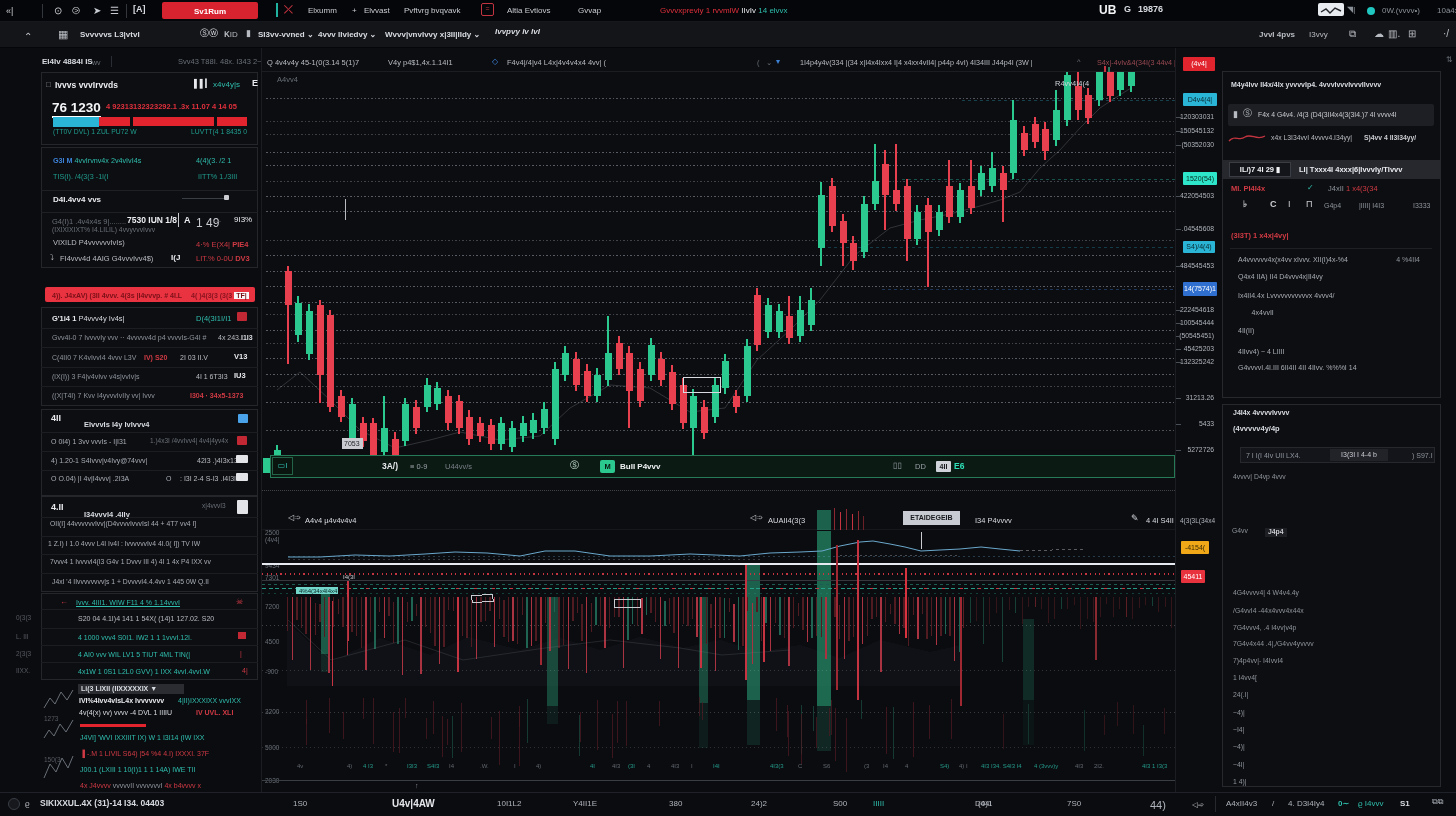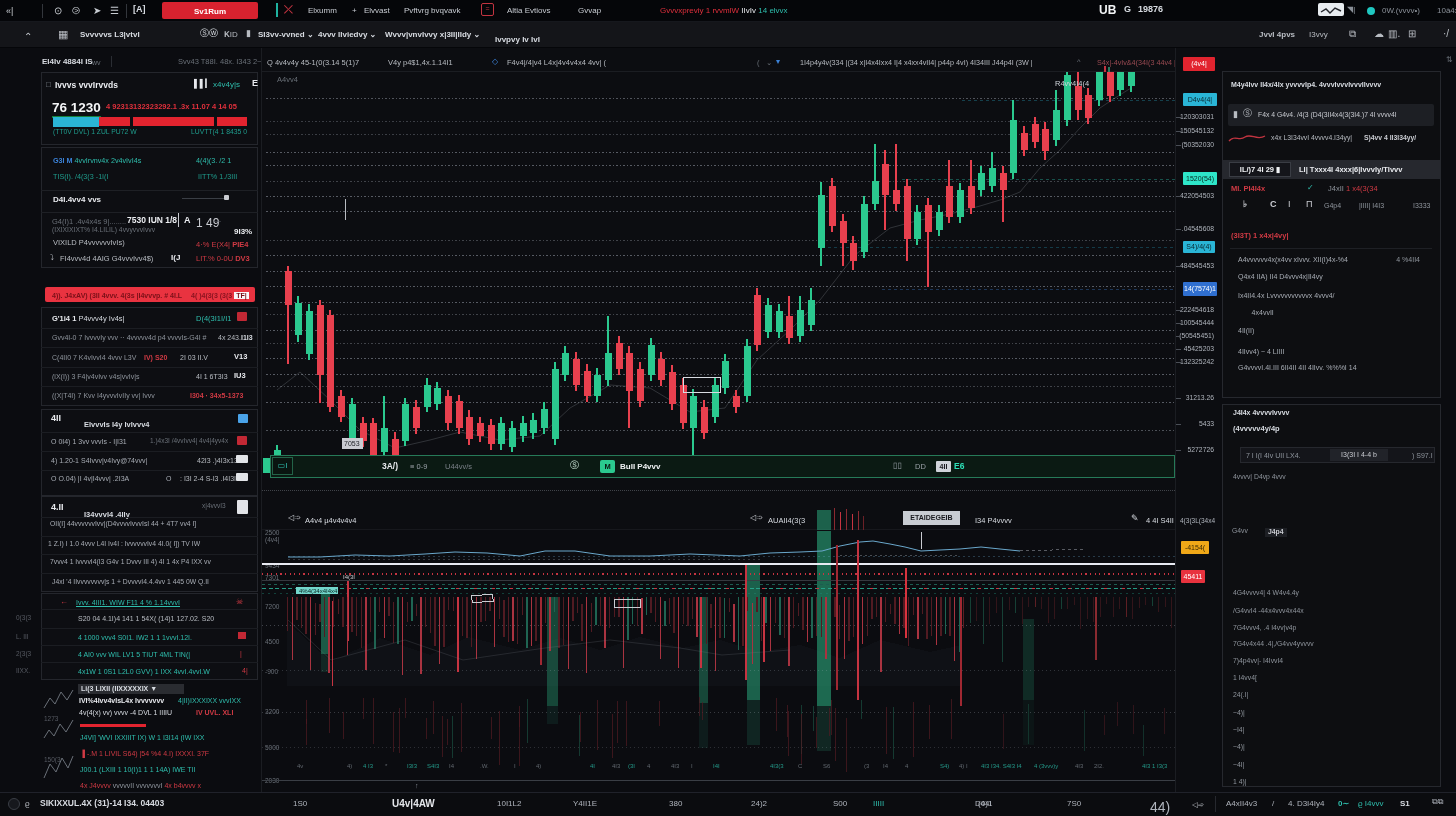--- a/index.html
+++ b/index.html
@@ -38,39 +38,39 @@
     <div style="position:absolute;left:0px;top:22px;width:1456px;height:26px;background:#141519;border-bottom:1px solid #050609;"></div>
     <div style="position:absolute;left:24px;top:32px;font-size:10px;color:#c8ccd2;font-weight:400;white-space:nowrap;line-height:1;">⌃</div>
     <div style="position:absolute;left:58px;top:29px;font-size:11px;color:#b8bcc2;font-weight:400;white-space:nowrap;line-height:1;">▦</div>
     <div style="position:absolute;left:80px;top:31px;font-size:8px;color:#d8dce2;font-weight:700;white-space:nowrap;line-height:1;">Svvvvvs L3|vtvI</div>
     <div style="position:absolute;left:200px;top:29px;font-size:9px;color:#d8dce2;font-weight:400;white-space:nowrap;line-height:1;">Ⓢⓦ</div>
     <div style="position:absolute;left:224px;top:31px;font-size:8px;color:#b8bcc2;font-weight:400;white-space:nowrap;line-height:1;">𝐊ID</div>
     <div style="position:absolute;left:246px;top:29px;font-size:9px;color:#b8bcc2;font-weight:400;white-space:nowrap;line-height:1;">▮</div>
     <div style="position:absolute;left:258px;top:31px;font-size:8px;color:#d8dce2;font-weight:700;white-space:nowrap;line-height:1;">SI3vv-vvned ⌄</div>
     <div style="position:absolute;left:318px;top:31px;font-size:8px;color:#d8dce2;font-weight:700;white-space:nowrap;line-height:1;">4vvv IIviedvy ⌄</div>
     <div style="position:absolute;left:385px;top:31px;font-size:8px;color:#d8dce2;font-weight:700;white-space:nowrap;line-height:1;">Wvvv|vnvIvvy  x|3II|IIdy ⌄</div>
-    <div style="position:absolute;left:495px;top:36px;font-size:8px;color:#d8dce2;font-weight:700;white-space:nowrap;line-height:1;">Ivvpvy Iv IvI</div>
+    <div style="position:absolute;left:495px;top:28px;font-size:8px;color:#d8dce2;font-weight:700;white-space:nowrap;line-height:1;font-style:italic;">Ivvpvy Iv IvI</div>
     <div style="position:absolute;left:1259px;top:31px;font-size:8px;color:#b8bcc2;font-weight:700;white-space:nowrap;line-height:1;">JvvI 4pvs</div>
     <div style="position:absolute;left:1309px;top:31px;font-size:8px;color:#b8bcc2;font-weight:400;white-space:nowrap;line-height:1;">I3vvy</div>
     <div style="position:absolute;left:1349px;top:29px;font-size:10px;color:#b8bcc2;font-weight:400;white-space:nowrap;line-height:1;">⧉</div>
     <div style="position:absolute;left:1374px;top:29px;font-size:10px;color:#b8bcc2;font-weight:400;white-space:nowrap;line-height:1;">☁</div>
     <div style="position:absolute;left:1388px;top:29px;font-size:10px;color:#b8bcc2;font-weight:400;white-space:nowrap;line-height:1;">▥.</div>
     <div style="position:absolute;left:1408px;top:29px;font-size:10px;color:#b8bcc2;font-weight:400;white-space:nowrap;line-height:1;">⊞</div>
     <div style="position:absolute;left:1443px;top:29px;font-size:10px;color:#b8bcc2;font-weight:400;white-space:nowrap;line-height:1;">·/</div>
     <div style="position:absolute;left:42px;top:58px;font-size:8px;color:#d8dce2;font-weight:700;white-space:nowrap;line-height:1;">EI4Iv 4884I IS</div>
     <div style="position:absolute;left:92px;top:59px;font-size:7px;color:#6a7078;font-weight:400;white-space:nowrap;line-height:1;">wv</div>
     <div style="position:absolute;left:111px;top:56px;width:1px;height:11px;background:#2a2d33;"></div>
     <div style="position:absolute;left:178px;top:58px;font-size:7.5px;color:#6a7078;font-weight:400;white-space:nowrap;line-height:1;">Svv43 T88I. 48x. I343 2~|</div>
     <div style="position:absolute;left:41px;top:72px;width:217px;height:73px;background:#0d0e12;border:1px solid #24262c;"></div>
     <div style="position:absolute;left:46px;top:81px;font-size:8px;color:#8a9098;font-weight:400;white-space:nowrap;line-height:1;">□</div>
     <div style="position:absolute;left:55px;top:81px;font-size:8.5px;color:#eceef2;font-weight:700;white-space:nowrap;line-height:1;">Ivvvs vvvIrvvds</div>
     <div style="position:absolute;left:194px;top:80px;font-size:8px;color:#e8eaee;font-weight:400;white-space:nowrap;line-height:1;">▌▌▎</div>
     <div style="position:absolute;left:213px;top:81px;font-size:8px;color:#2fbfae;font-weight:400;white-space:nowrap;line-height:1;">x4v4y|s</div>
     <div style="position:absolute;left:252px;top:79px;font-size:9px;color:#e8eaee;font-weight:700;white-space:nowrap;line-height:1;">E</div>
-    <div style="position:absolute;left:52px;top:101px;font-size:13.5px;color:#f4f5f7;font-weight:700;white-space:nowrap;line-height:1;border-bottom:2px solid #15803d;padding-bottom:1px;">76 1230</div>
+    <div style="position:absolute;left:52px;top:101px;font-size:13.5px;color:#f4f5f7;font-weight:700;white-space:nowrap;line-height:1;border-bottom:2px solid #ffffff;padding-bottom:1px;">76 1230</div>
     <div style="position:absolute;left:106px;top:103px;font-size:7.5px;color:#e0303c;font-weight:700;white-space:nowrap;line-height:1;">4 92313132323292.1  .3x 11.07 4 14 05</div>
     <div style="position:absolute;left:53px;top:117px;width:194px;height:9px;background:#e2242f;"></div>
     <div style="position:absolute;left:130px;top:117px;width:3px;height:9px;background:#0d0e12;"></div>
     <div style="position:absolute;left:214px;top:117px;width:3px;height:9px;background:#0d0e12;"></div>
     <div style="position:absolute;left:53px;top:117px;width:46px;height:10px;background:#2ab5d6;"></div>
     <div style="position:absolute;left:53px;top:129px;font-size:6.8px;color:#1f9e8e;font-weight:400;white-space:nowrap;line-height:1;">(TT0V DVL) 1 ZUL PU72 W</div>
     <div style="position:absolute;left:191px;top:129px;font-size:6.8px;color:#1f9e8e;font-weight:400;white-space:nowrap;line-height:1;">LUVTT(4 1 8435 0</div>
     <div style="position:absolute;left:41px;top:147px;width:217px;height:121px;background:#0d0e12;border:1px solid #24262c;"></div>
     <div style="position:absolute;left:53px;top:157px;font-size:7.2px;color:#2fbfae;font-weight:400;white-space:nowrap;line-height:1;"><span style="color:#3b82d8;font-weight:700;">G3I M</span>  4vvIrvnv4x 2v4vIvI4s</div>
     <div style="position:absolute;left:196px;top:157px;font-size:7.2px;color:#2fbfae;font-weight:400;white-space:nowrap;line-height:1;">4(4)(3. /2 1</div>
@@ -80,21 +80,21 @@
     <div style="position:absolute;left:53px;top:196px;font-size:8px;color:#e8eaee;font-weight:700;white-space:nowrap;line-height:1;">D4I.4vv4 vvs</div>
     <div style="position:absolute;left:182px;top:198px;width:45px;height:1px;background:#3a3e45;"></div>
     <div style="position:absolute;left:224px;top:195px;width:5px;height:5px;background:#caccd2;border-radius:1px;"></div>
     <div style="position:absolute;left:41px;top:212px;width:217px;height:1px;background:#1e2025;"></div>
     <div style="position:absolute;left:52px;top:218px;font-size:7.5px;color:#6a7078;font-weight:400;white-space:nowrap;line-height:1;">G4(I)1 .4v4x4s 9|........</div>
     <div style="position:absolute;left:127px;top:216px;font-size:8.5px;color:#eceef2;font-weight:700;white-space:nowrap;line-height:1;">7530 IUN 1/8</div>
     <div style="position:absolute;left:178px;top:213px;width:1px;height:14px;background:#caccd2;"></div>
     <div style="position:absolute;left:184px;top:216px;font-size:9px;color:#eceef2;font-weight:700;white-space:nowrap;line-height:1;">A</div>
     <div style="position:absolute;left:196px;top:217px;font-size:12px;color:#caccd2;font-weight:400;white-space:nowrap;line-height:1;">1 49</div>
     <div style="position:absolute;left:213px;top:217px;font-size:8px;color:#565a62;font-weight:400;white-space:nowrap;line-height:1;">—</div>
-    <div style="position:absolute;left:234px;top:228px;font-size:8px;color:#eceef2;font-weight:700;white-space:nowrap;line-height:1;">9I3%</div>
+    <div style="position:absolute;left:234px;top:216px;font-size:8px;color:#eceef2;font-weight:400;white-space:nowrap;line-height:1;">9I3%</div>
     <div style="position:absolute;left:52px;top:227px;font-size:6.8px;color:#6a7078;font-weight:400;white-space:nowrap;line-height:1;">(IXIXIXIXT% I4.LILIL) 4vvyvvvIvvv</div>
     <div style="position:absolute;left:53px;top:239px;font-size:7.5px;color:#b8bcc2;font-weight:400;white-space:nowrap;line-height:1;">VIXILD  P4vvvvvvIvIs)</div>
     <div style="position:absolute;left:196px;top:241px;font-size:7.5px;color:#d03a44;font-weight:400;white-space:nowrap;line-height:1;">4·% E(X4| <span style="font-weight:700;">PIE4</span></div>
     <div style="position:absolute;left:50px;top:254px;font-size:8px;color:#b8bcc2;font-weight:400;white-space:nowrap;line-height:1;">⤵</div>
     <div style="position:absolute;left:60px;top:255px;font-size:7.5px;color:#b8bcc2;font-weight:400;white-space:nowrap;line-height:1;">FI4vvv4d 4AIG G4vvvIvv4$)</div>
     <div style="position:absolute;left:171px;top:254px;font-size:8px;color:#eceef2;font-weight:700;white-space:nowrap;line-height:1;">I(J</div>
     <div style="position:absolute;left:196px;top:255px;font-size:7.5px;color:#d03a44;font-weight:400;white-space:nowrap;line-height:1;">LIT.% 0-0U <span style="font-weight:700;">DV3</span></div>
     <div style="position:absolute;left:45px;top:287px;width:210px;height:15px;background:#e93340;border-radius:2px;"></div>
     <div style="position:absolute;left:52px;top:292px;font-size:7px;color:#7a1018;font-weight:700;white-space:nowrap;line-height:1;">4)). J4xAV) (3II 4vvv. 4(3s |I4vvvp. # 4I.L</div>
     <div style="position:absolute;left:191px;top:292px;font-size:7px;color:#8a1420;font-weight:700;white-space:nowrap;line-height:1;">4( )4(3(3 (3(3 <span style="background:#f6f7f9;color:#7a1018;padding:0 2px;">TF|</span></div>
@@ -886,21 +886,21 @@
     <div style="position:absolute;left:392px;top:799px;font-size:10px;color:#e4e6ea;font-weight:700;white-space:nowrap;line-height:1;">U4v|4AW</div>
     <div style="position:absolute;left:497px;top:800px;font-size:8px;color:#b0b5bd;font-weight:400;white-space:nowrap;line-height:1;">10I1L2</div>
     <div style="position:absolute;left:573px;top:800px;font-size:8px;color:#b0b5bd;font-weight:400;white-space:nowrap;line-height:1;">Y4II1E</div>
     <div style="position:absolute;left:669px;top:800px;font-size:8px;color:#b0b5bd;font-weight:400;white-space:nowrap;line-height:1;">380</div>
     <div style="position:absolute;left:751px;top:800px;font-size:8px;color:#b0b5bd;font-weight:400;white-space:nowrap;line-height:1;">24)2</div>
     <div style="position:absolute;left:833px;top:800px;font-size:8px;color:#b0b5bd;font-weight:400;white-space:nowrap;line-height:1;">S00</div>
     <div style="position:absolute;left:873px;top:800px;font-size:8px;color:#2fbfae;font-weight:400;white-space:nowrap;line-height:1;">IIIII</div>
     <div style="position:absolute;left:978px;top:800px;font-size:8px;color:#b0b5bd;font-weight:400;white-space:nowrap;line-height:1;">(44I</div>
     <div style="position:absolute;left:975px;top:800px;font-size:8px;color:#b0b5bd;font-weight:400;white-space:nowrap;line-height:1;">D0)1</div>
     <div style="position:absolute;left:1067px;top:800px;font-size:8px;color:#b0b5bd;font-weight:400;white-space:nowrap;line-height:1;">7S0</div>
-    <div style="position:absolute;left:1150px;top:800px;font-size:14px;color:#b0b5bd;font-weight:400;white-space:nowrap;line-height:1;">44)</div>
+    <div style="position:absolute;left:1150px;top:800px;font-size:11px;color:#b0b5bd;font-weight:400;white-space:nowrap;line-height:1;">44)</div>
     <div style="position:absolute;left:1192px;top:801px;font-size:7.5px;color:#b8bcc2;font-weight:400;white-space:nowrap;line-height:1;">◁➾</div>
     <div style="position:absolute;left:1215px;top:796px;width:1px;height:16px;background:#26282e;"></div>
     <div style="position:absolute;left:1226px;top:800px;font-size:8px;color:#b0b5bd;font-weight:400;white-space:nowrap;line-height:1;">A4xII4v3</div>
     <div style="position:absolute;left:1272px;top:800px;font-size:8px;color:#b0b5bd;font-weight:400;white-space:nowrap;line-height:1;">/</div>
     <div style="position:absolute;left:1288px;top:800px;font-size:8px;color:#b0b5bd;font-weight:400;white-space:nowrap;line-height:1;">4. D3I4Iy4</div>
     <div style="position:absolute;left:1338px;top:800px;font-size:8px;color:#2fbfae;font-weight:700;white-space:nowrap;line-height:1;">0∼</div>
     <div style="position:absolute;left:1358px;top:800px;font-size:8px;color:#2fbfae;font-weight:400;white-space:nowrap;line-height:1;">ϱ I4vvv</div>
     <div style="position:absolute;left:1400px;top:800px;font-size:8px;color:#d8dce2;font-weight:700;white-space:nowrap;line-height:1;">S1</div>
     <div style="position:absolute;left:1432px;top:798px;font-size:8px;color:#b0b5bd;font-weight:400;white-space:nowrap;line-height:1;">⧉⧉</div>
   </div>

